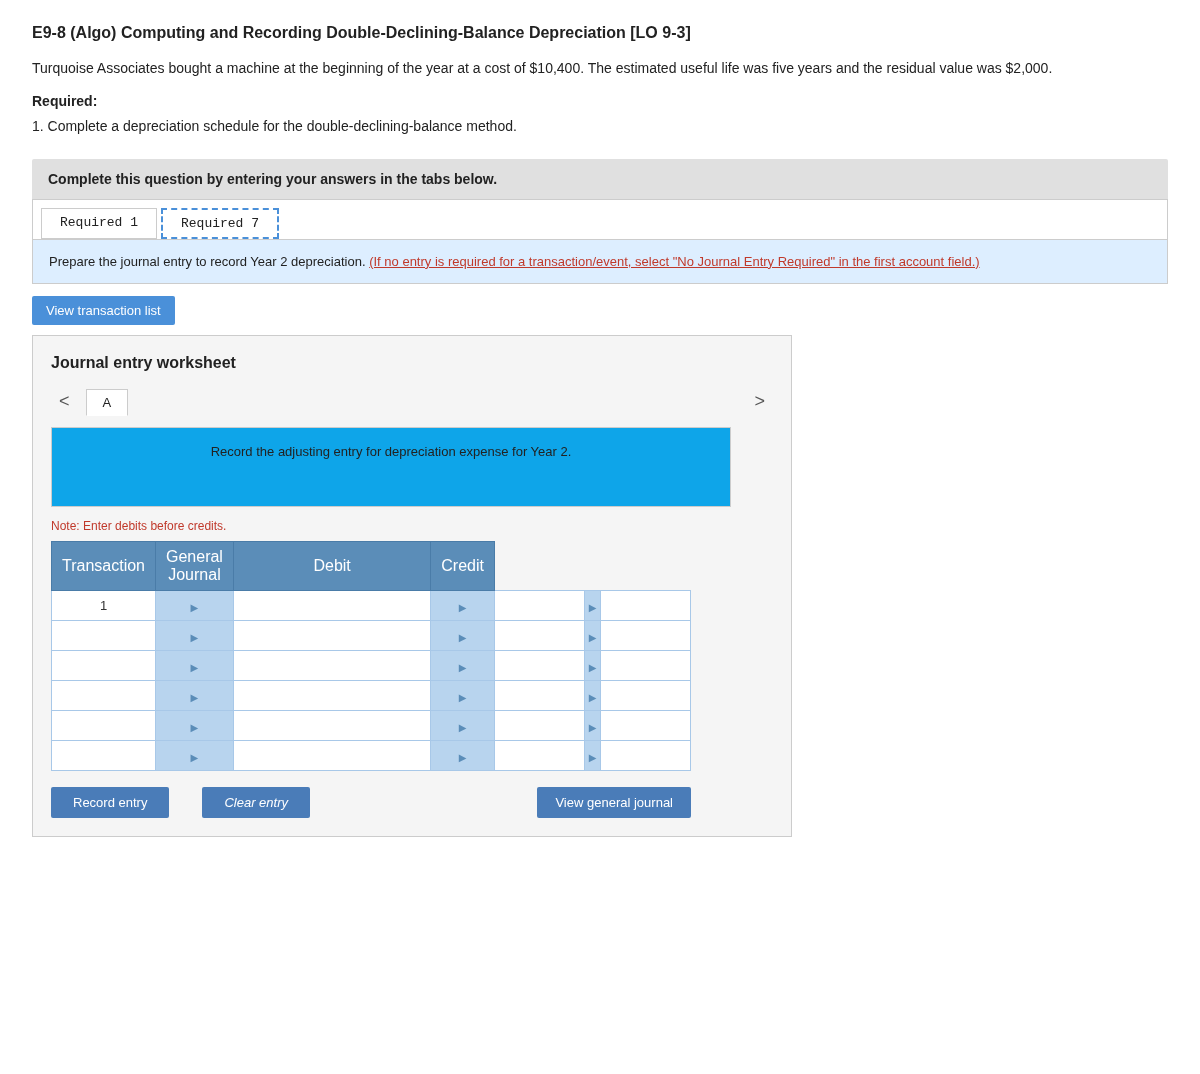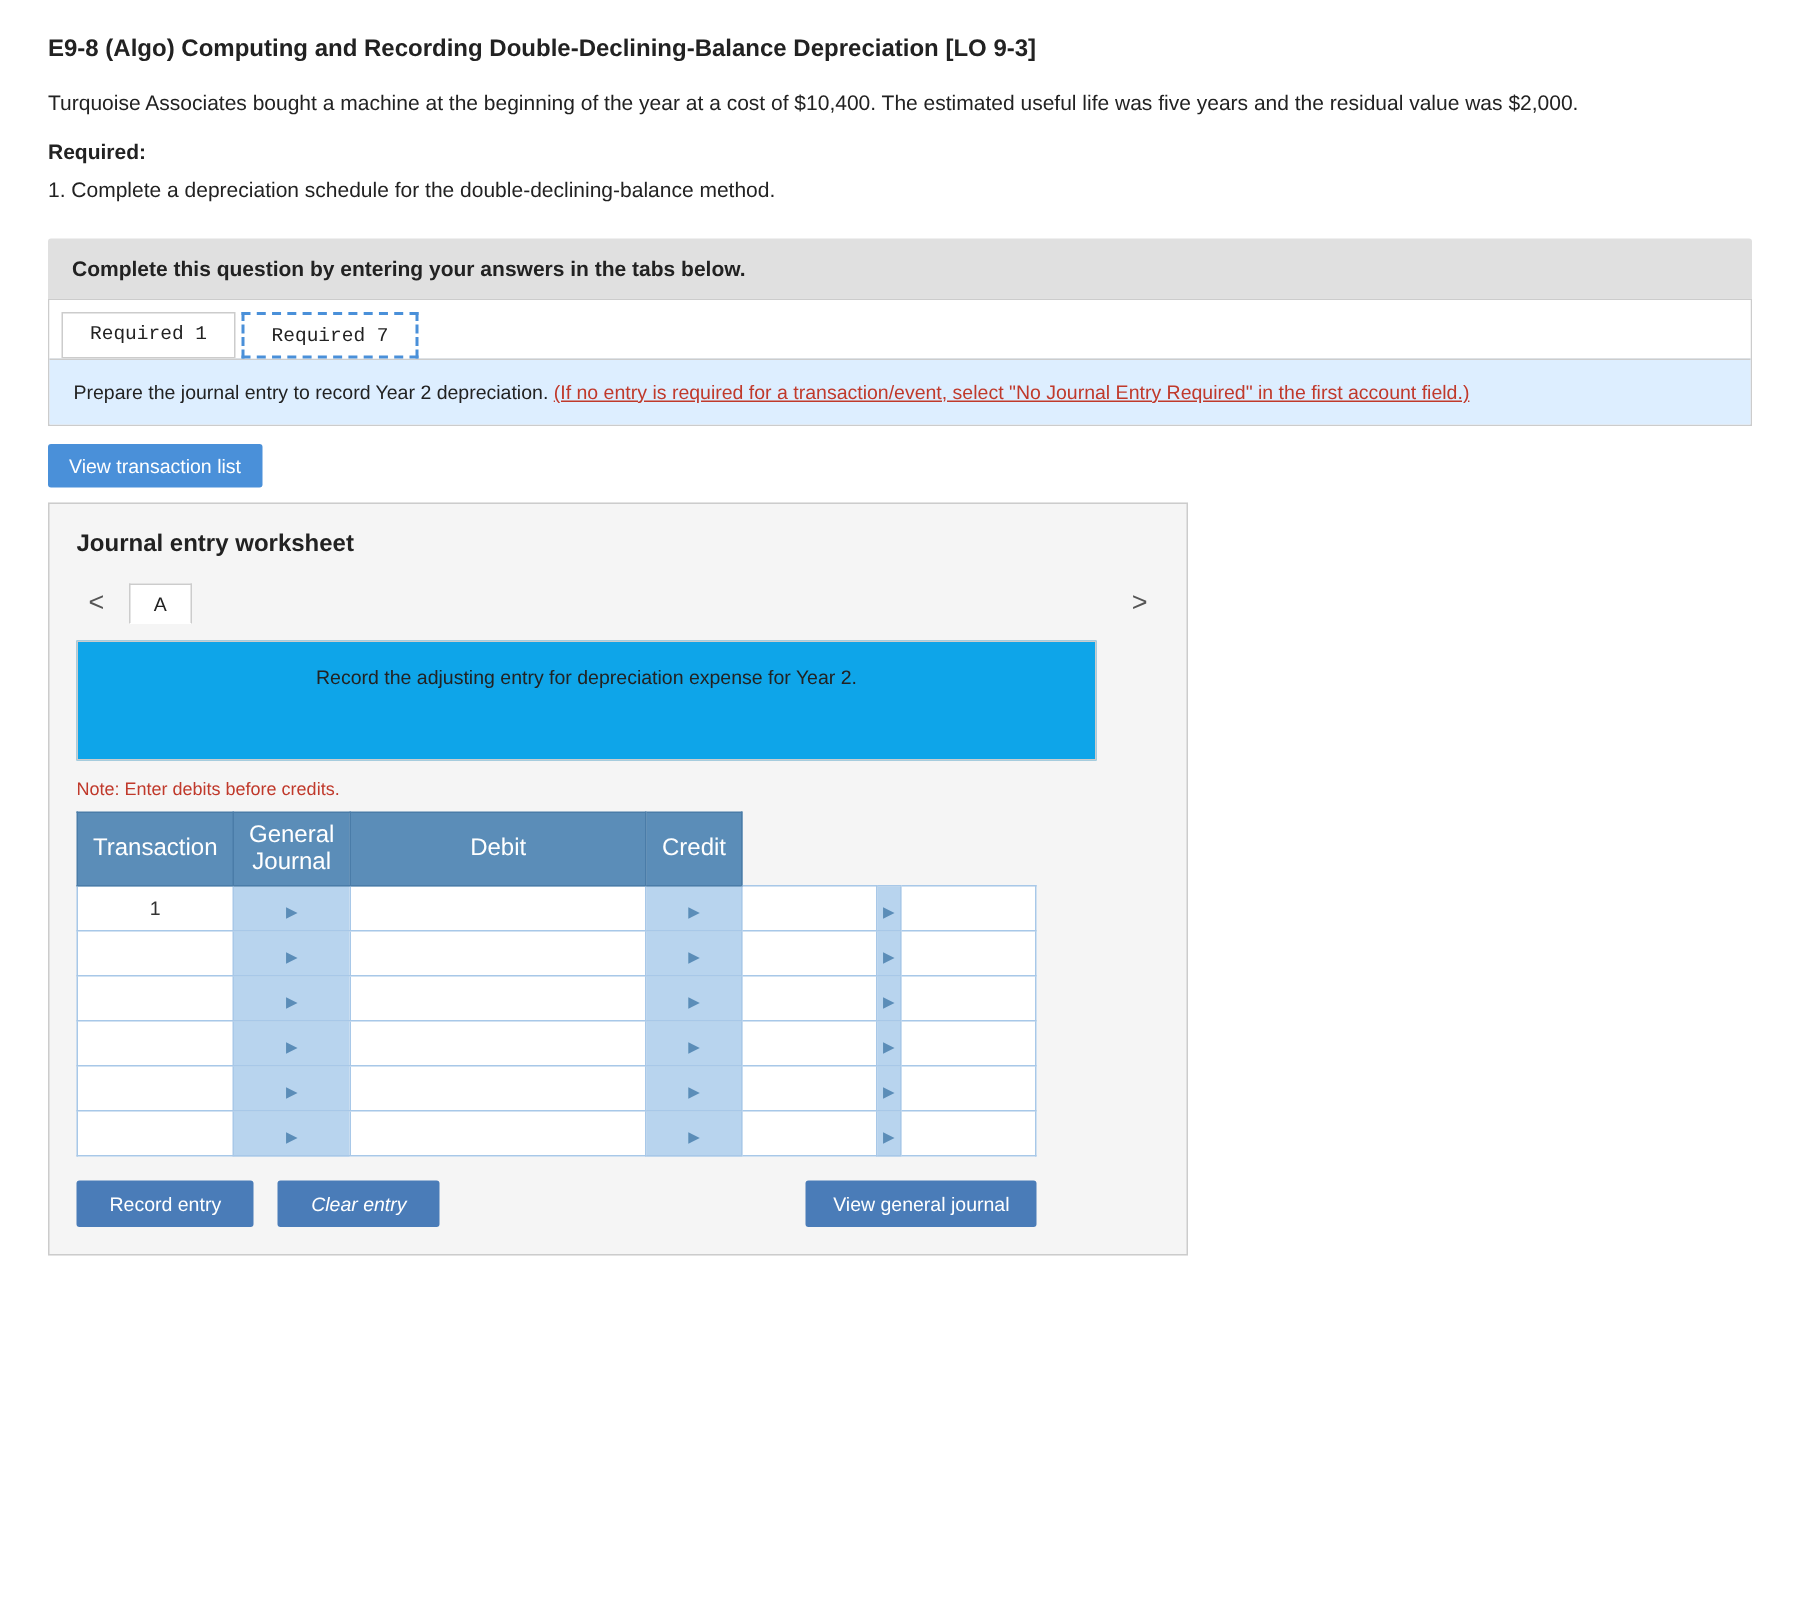--- a/index.html
+++ b/index.html
@@ -185,21 +185,21 @@
       background: #b8d4ee;
       border-right: none;
     }
     .journal-table tbody tr td.arrow-cell::after {
       content: '▶';
       font-size: 10px;
       color: #5b8db8;
     }
     .btn-row {
       display: flex;
-      gap: 16px;
+      gap: 33px;
       align-items: flex-end;
       max-width: 640px;
     }
     .btn-record {
       background: #4a7cb8;
       color: #fff;
       border: none;
       padding: 8px 22px;
       font-size: 13px;
       cursor: pointer;

